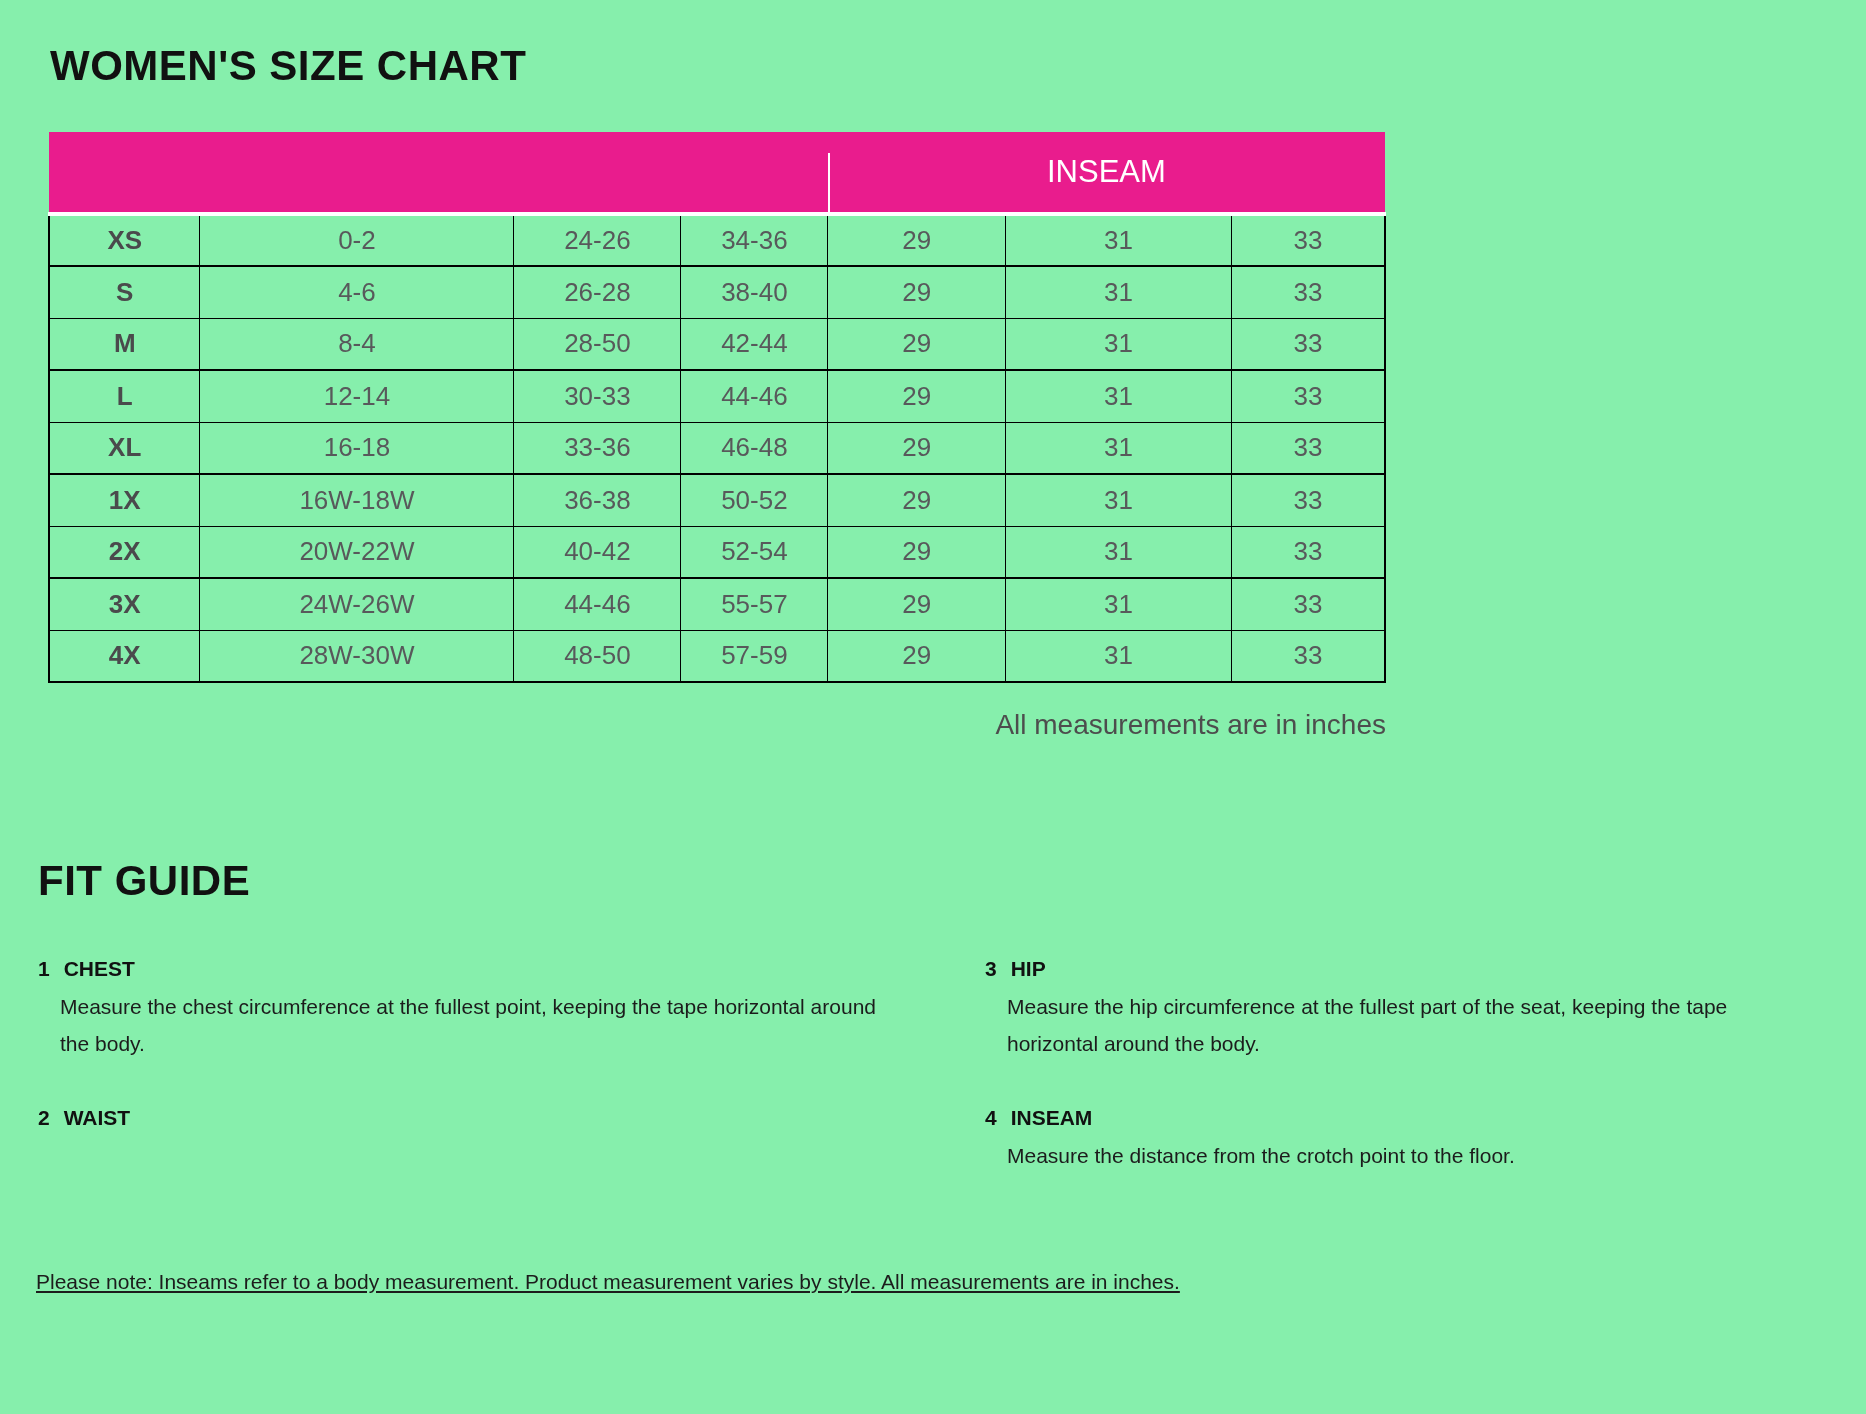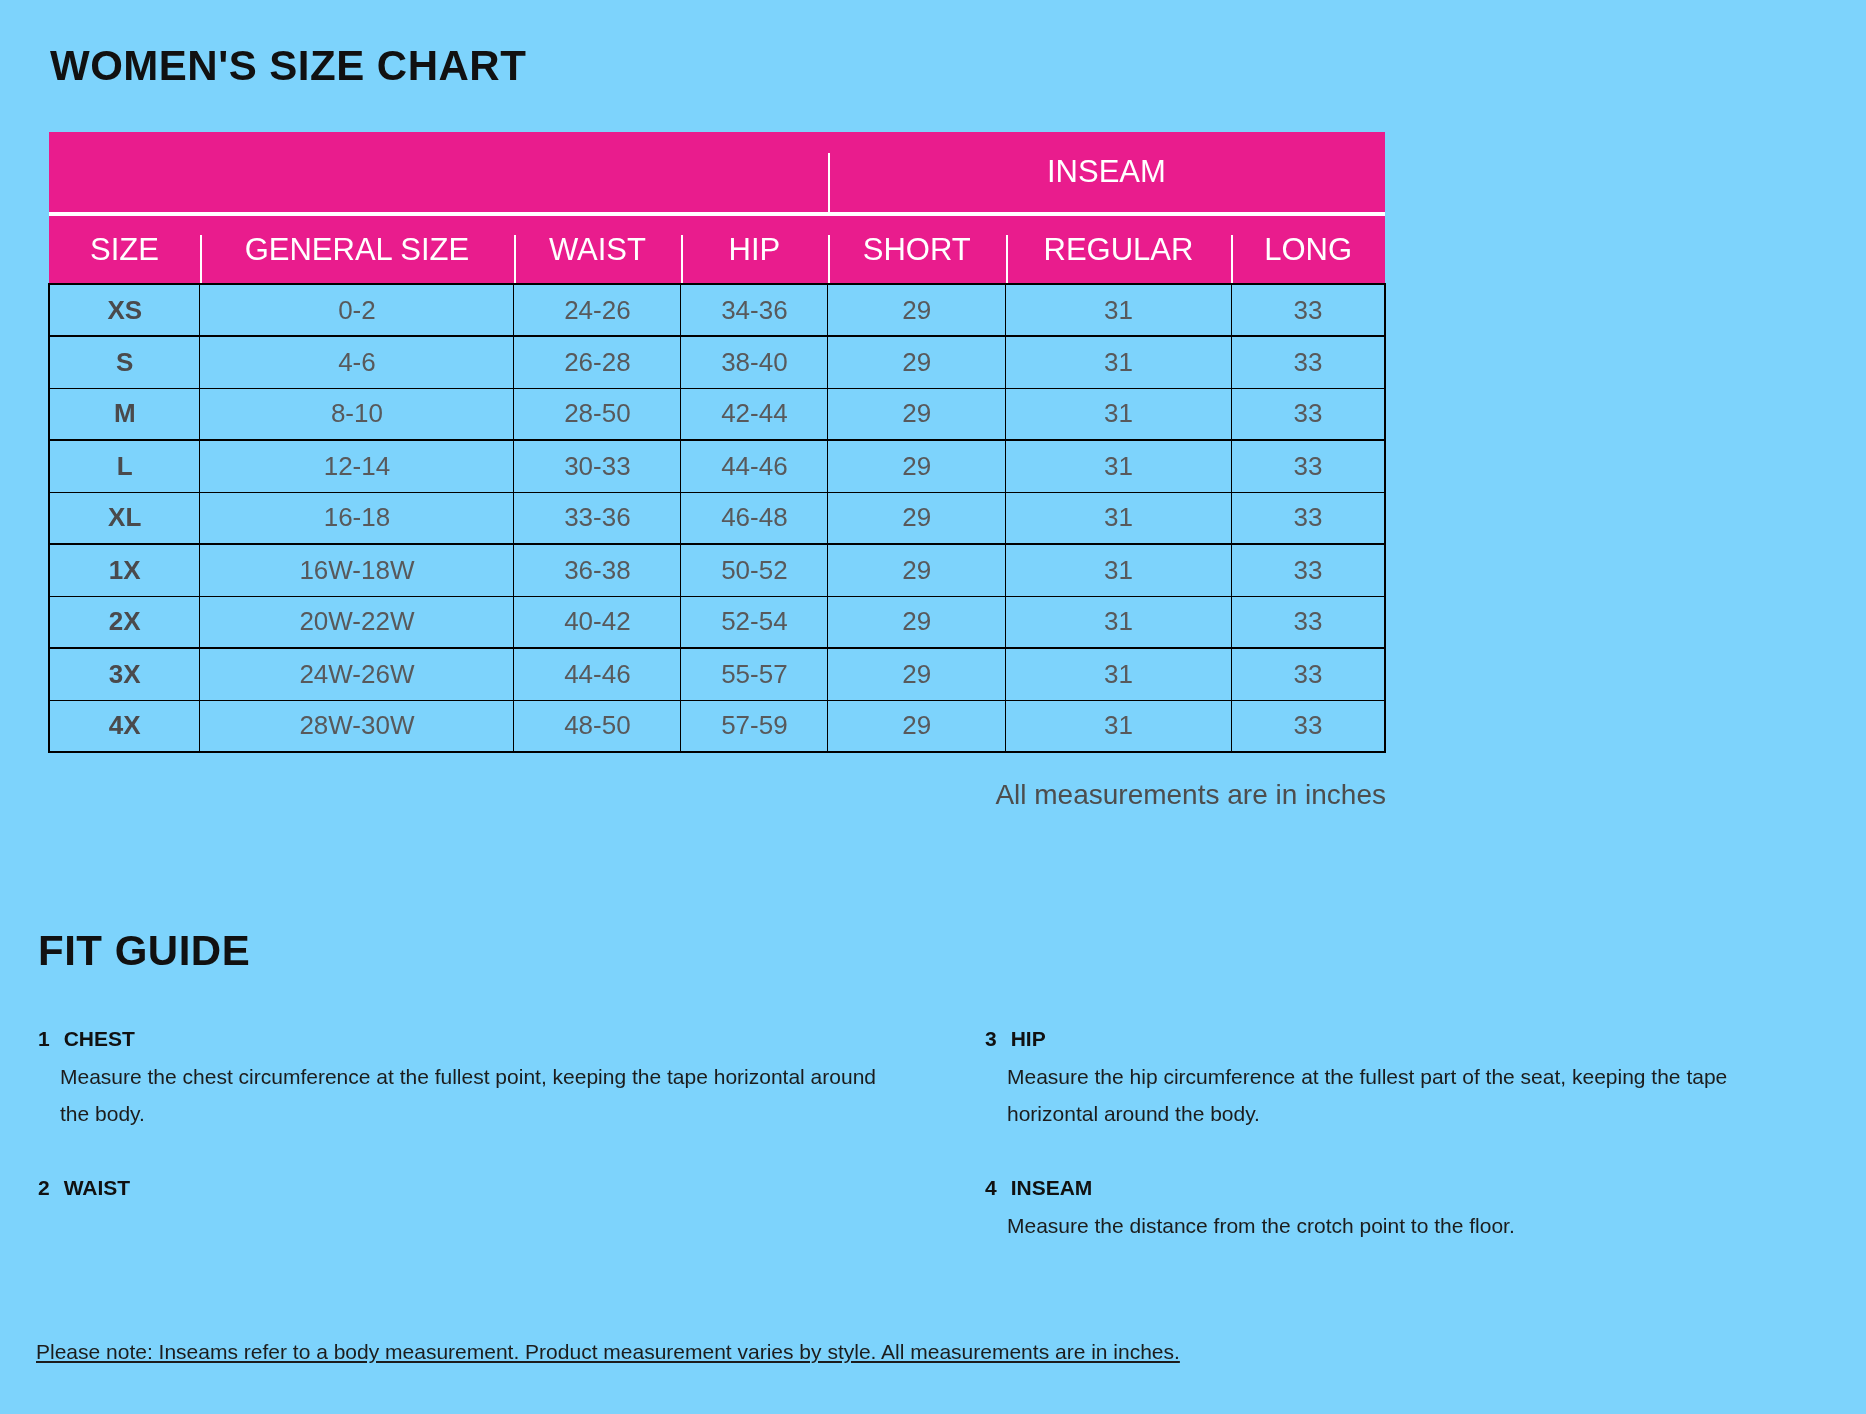--- a/index.html
+++ b/index.html
@@ -14,21 +14,21 @@
   * { box-sizing: border-box; }
   html, body {
     margin: 0; padding: 0;
     background: #ffffff;
     font-family: "Liberation Sans", sans-serif;
     color: var(--heading-text);
   }
   .page {
     width: 1866px;
     height: 1414px;
-    background: #7dd3fc;
+    background: #86efac;
     overflow: hidden;
   }
   .page-title {
     margin: 42px 0 0 50px;
     font-size: 42px;
     font-weight: bold;
     letter-spacing: 0.5px;
     color: var(--heading-text);
   }
   
@@ -139,29 +139,20 @@
       <col style="width:11.0%">
         <col style="width:13.3%">
         <col style="width:16.9%">
       <col style="width:11.5%">
     </colgroup>
     <thead>
       <tr class="banner-row">
         <th colspan="4" class="banner-left"></th>
         <th colspan="3" class="banner-inseam">INSEAM</th>
       </tr>
-      <tr class="column-row">
-        <th>SIZE</th>
-        <th>GENERAL SIZE</th>
-        <th>WAIST</th>
-        <th>HIP</th>
-        <th>SHORT</th>
-        <th>REGULAR</th>
-        <th>LONG</th>
-      </tr>
     </thead>
     <tbody>
         <tr>
           <td>XS</td>
           <td>0-2</td>
           <td>24-26</td>
           <td>34-36</td>
           <td>29</td>
           <td>31</td>
           <td>33</td>
@@ -170,21 +161,21 @@
           <td>S</td>
           <td>4-6</td>
           <td>26-28</td>
           <td>38-40</td>
           <td>29</td>
           <td>31</td>
           <td>33</td>
         </tr>
         <tr>
           <td>M</td>
-          <td>8-10</td>
+          <td>8-4</td>
           <td>28-50</td>
           <td>42-44</td>
           <td>29</td>
           <td>31</td>
           <td>33</td>
         </tr>
         <tr>
           <td>L</td>
           <td>12-14</td>
           <td>30-33</td>

